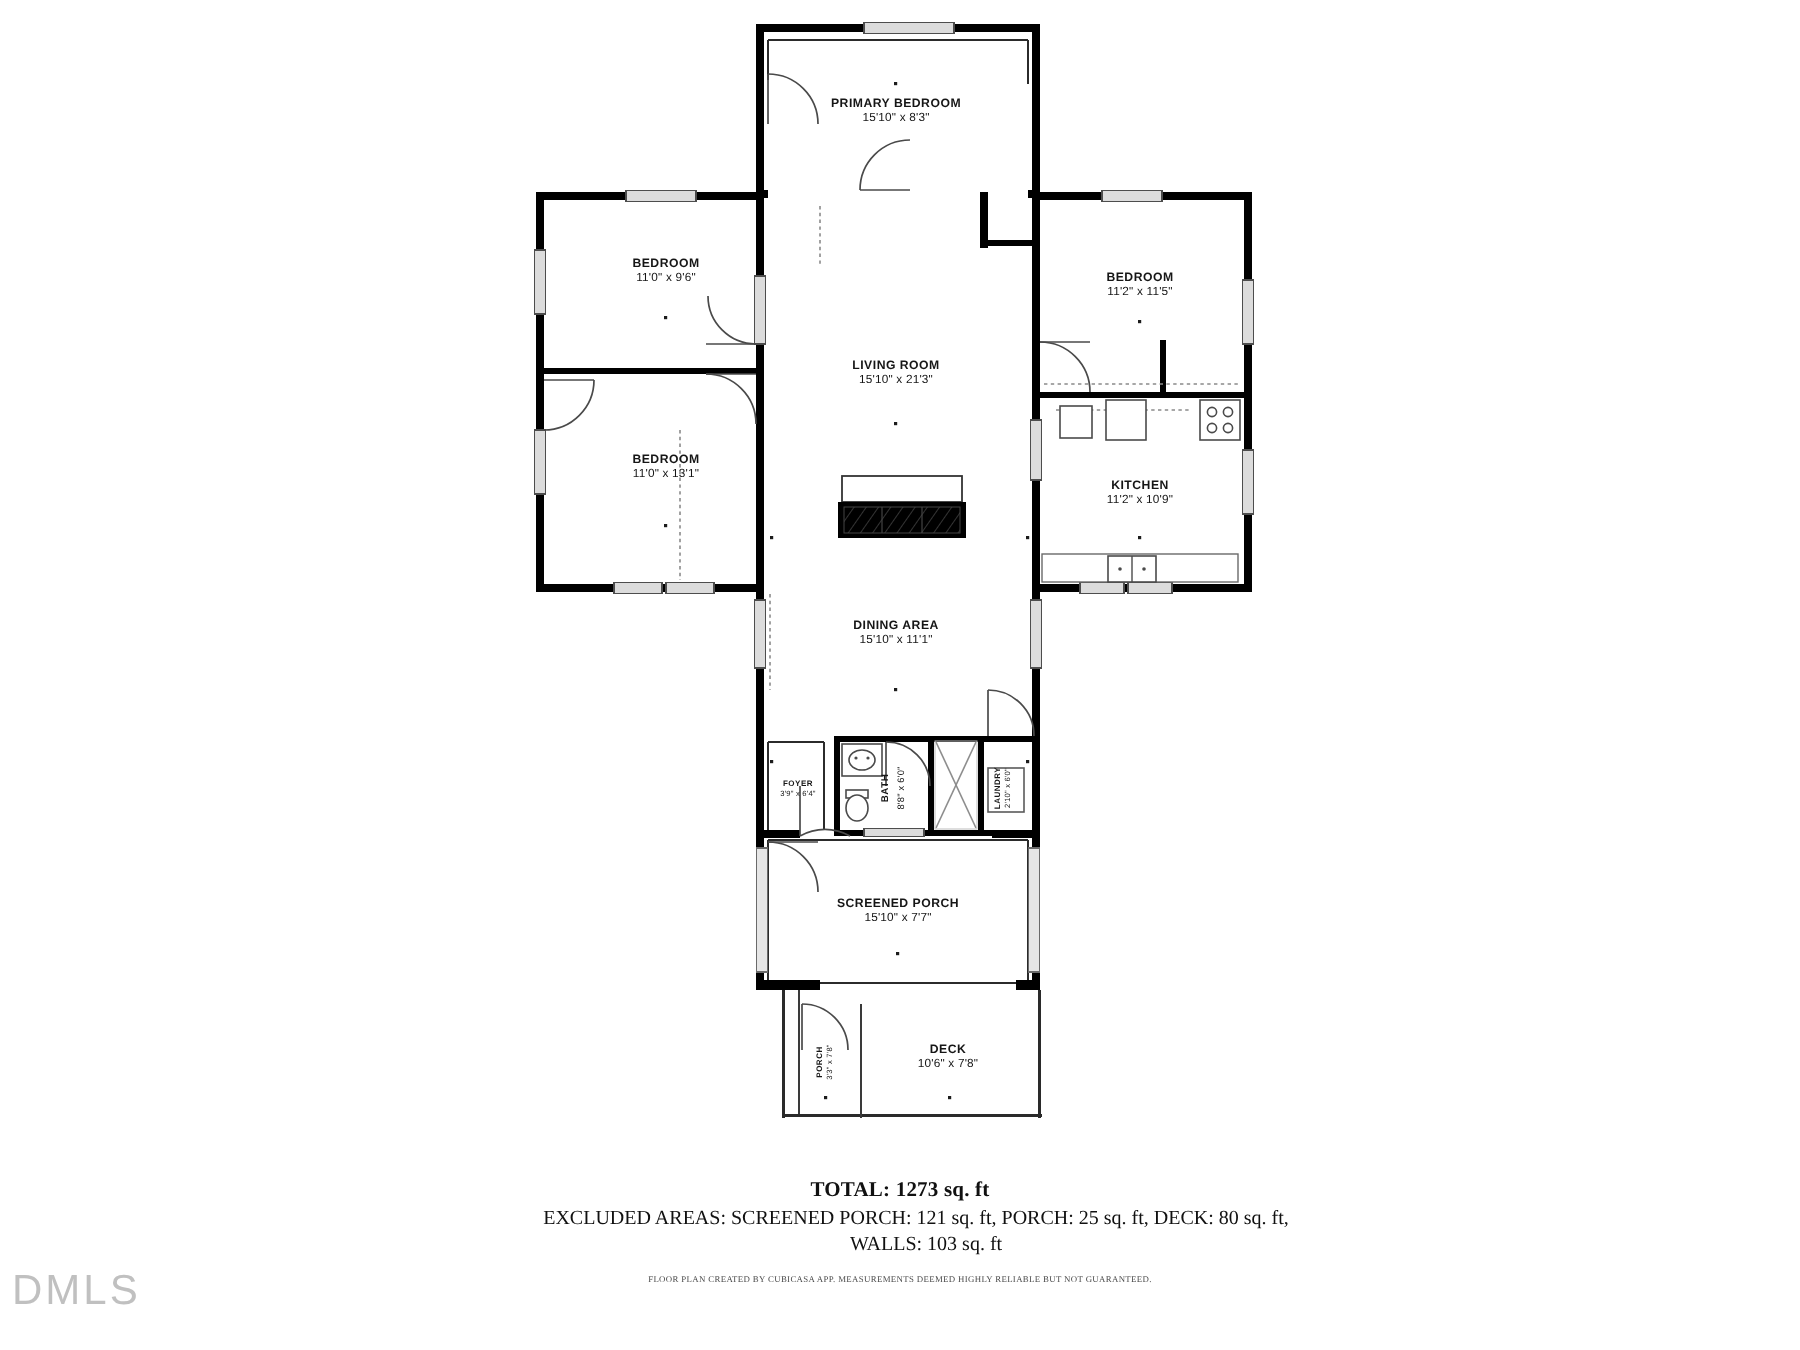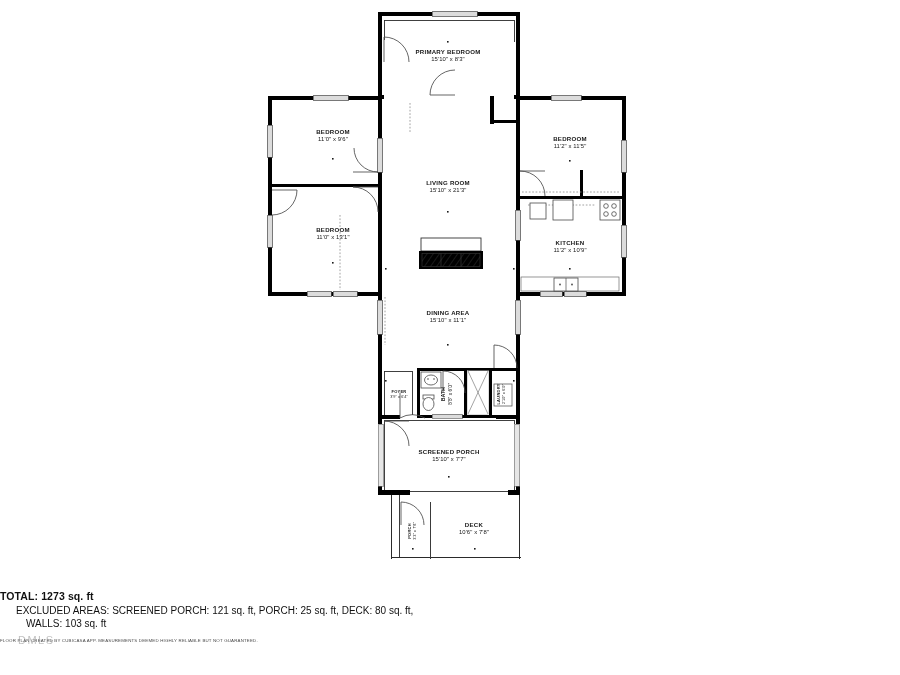--- a/index.html
+++ b/index.html
@@ -64,20 +64,22 @@
   .room-label.rot90 {
     transform: translate(-50%, -50%) rotate(-90deg);
   }
 
   
   #summary {
     position: absolute;
     left: 0;
     top: 590px;
     width: 900px;
+    text-align: center;
+    font-family: Liberation Serif, serif;
   }
   #summary .total-line {
     font-size: 10.5px;
     font-weight: 700;
     color: #111111;
     letter-spacing: 0.1px;
   }
   #summary .floor-line {
     font-size: 10px;
     font-weight: 400;
@@ -102,23 +104,23 @@
     font-size: 4.4px;
     font-weight: 400;
     color: #4a4a4a;
     letter-spacing: 0.18px;
     margin-top: 9px;
   }
 
   
   #watermark {
     position: absolute;
-    left: 18px;
+    left: 6px;
     top: 634px;
-    font-size: 11px;
+    font-size: 21px;
     font-weight: 400;
     letter-spacing: 1.5px;
     color: #9a9a9a;
     opacity: 0.62;
     font-family: "Liberation Sans", sans-serif;
     pointer-events: none;
   }
 </style>
 </head>
 <body>

